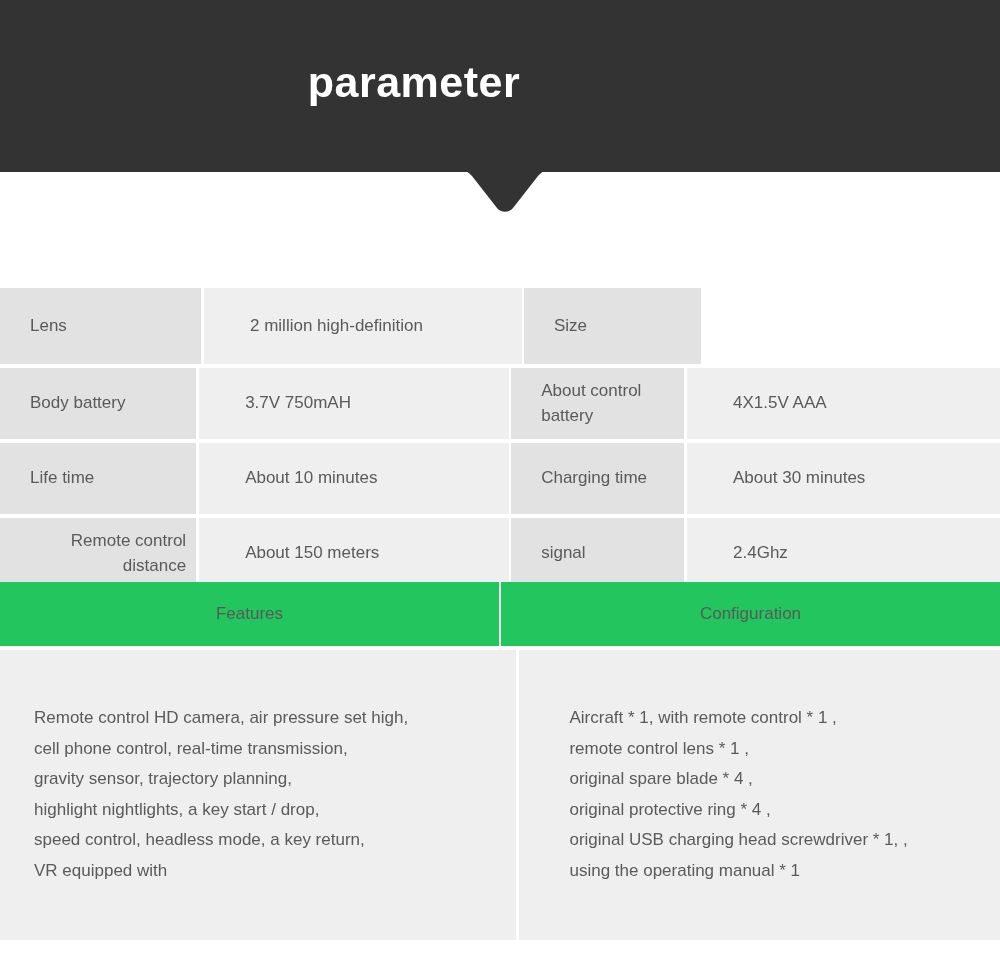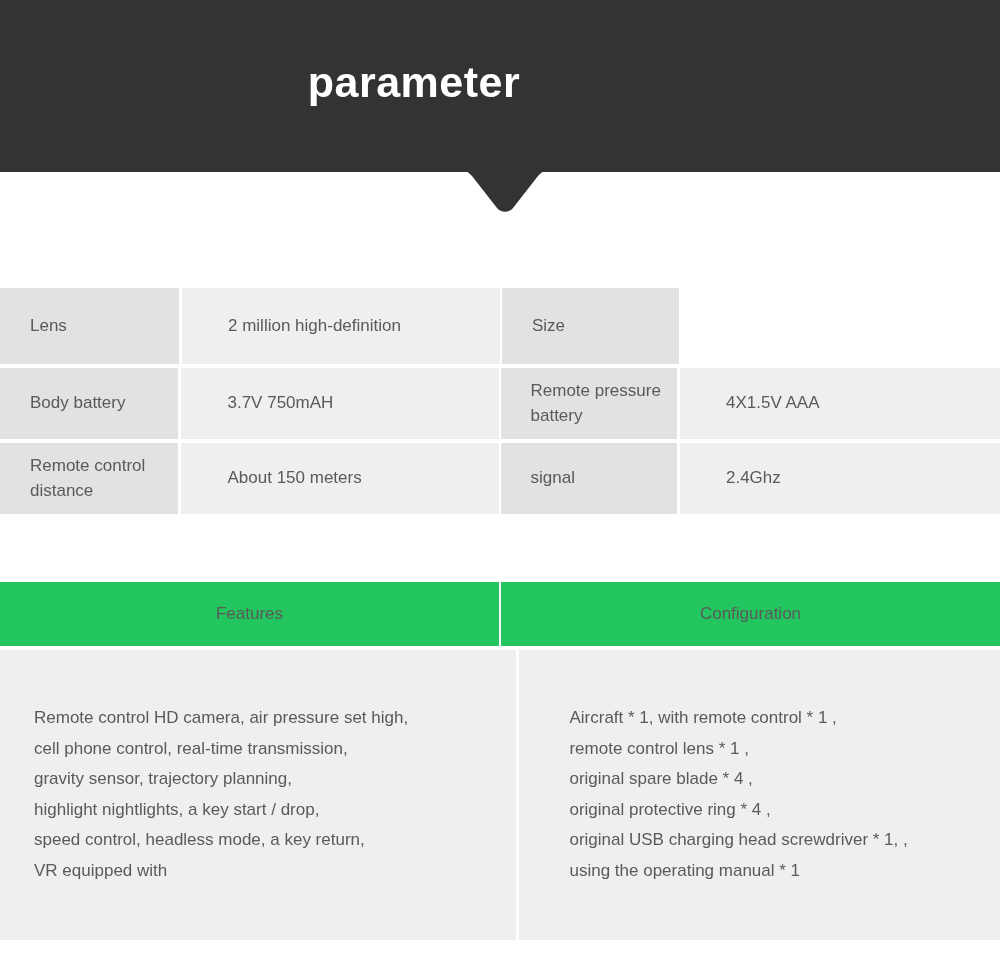--- a/index.html
+++ b/index.html
@@ -78,21 +78,21 @@
   .cell-label {
     background: #e2e2e2;
     padding-left: 30px;
     padding-right: 10px;
   }
   .cell-value {
     background: #efefef;
     padding-left: 46px;
     padding-right: 10px;
   }
-  .c-l1 { width: 179px; }
+  .c-l1 { width: 201px; text-align: right; }
   .c-v1 { width: 318px; margin-left: 3px; }
   .c-l2 { width: 177px; margin-left: 2px; }
   .c-v2 { width: 321px; margin-left: 3px; }
 
   .h-tall  { height: 76px; }
   .h-std   { height: 71px; }
 
   
   .cell-label.two-line { line-height: 1.42; }
 
@@ -167,24 +167,30 @@
 
     <div class="spec-row">
       <div class="cell cell-label c-l1 h-tall">Lens</div>
       <div class="cell cell-value c-v1 h-tall">2 million high-definition</div>
       <div class="cell cell-label c-l2 h-tall">Size</div>
     </div>
 
     <div class="spec-row">
       <div class="cell cell-label c-l1 h-std">Body battery</div>
       <div class="cell cell-value c-v1 h-std">3.7V 750mAH</div>
-      <div class="cell cell-label c-l2 h-std two-line">Remote pressure battery</div>
+      <div class="cell cell-label c-l2 h-std two-line">About control battery</div>
       <div class="cell cell-value c-v2 h-std">4X1.5V AAA</div>
     </div>
 
+    <div class="spec-row">
+      <div class="cell cell-label c-l1 h-std">Life time</div>
+      <div class="cell cell-value c-v1 h-std">About 10 minutes</div>
+      <div class="cell cell-label c-l2 h-std">Charging time</div>
+      <div class="cell cell-value c-v2 h-std">About 30 minutes</div>
+    </div>
 
     <div class="spec-row">
       <div class="cell cell-label c-l1 h-std two-line">Remote control distance</div>
       <div class="cell cell-value c-v1 h-std">About 150 meters</div>
       <div class="cell cell-label c-l2 h-std">signal</div>
       <div class="cell cell-value c-v2 h-std">2.4Ghz</div>
     </div>
 
   </div>
 

